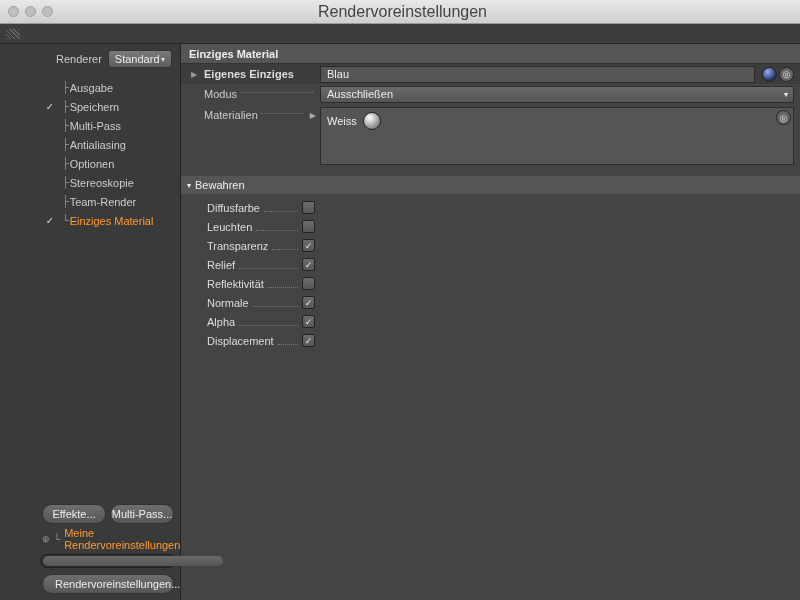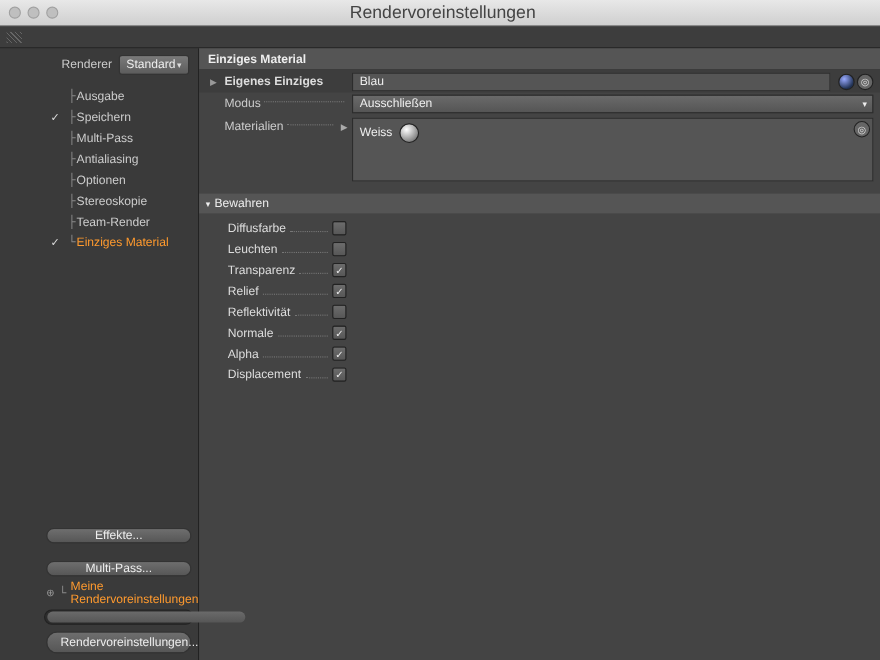--- a/index.html
+++ b/index.html
@@ -21,21 +21,21 @@
 .renderer-row { display:flex; align-items:center; gap:6px; padding:6px 8px 8px 20px; }
 .renderer-row label { color:#ccc; }
 .dropdown { flex:1; height:18px; background:linear-gradient(#7a7a7a,#5c5c5c); border:1px solid #333; border-radius:3px; display:flex; align-items:center; padding:0 6px; color:#eee; position:relative;}
 .dropdown .chev { position:absolute; right:6px; font-size:8px; color:#ddd;}
 .tree { list-style:none; padding:2px 0; }
 .tree li { display:flex; align-items:center; height:19px; padding-left:8px;}
 .tree li .chk { width:12px; margin-right:6px; display:flex; align-items:center; justify-content:center; color:#ddd; font-size:10px;}
 .tree li .branch { color:#888; margin-right:2px; letter-spacing:-1px; font-family:monospace;}
 .tree li .label { color:#ccc; }
 .tree li.active .label { color:#ff9a2e; }
-.sidebar-buttons { display:flex; gap:16px; padding:4px 6px; margin-top:auto;flex-direction:column;}
+.sidebar-buttons { display:flex; gap:4px; padding:4px 6px; margin-top:auto;}
 .btn { flex:1; height:20px; background:linear-gradient(#6e6e6e,#565656); border:1px solid #333; border-radius:10px; display:flex; align-items:center; justify-content:center; color:#eee;}
 .preset-row { display:flex; align-items:center; height:22px; padding:4px 6px; color:#ff9a2e; gap:4px;}
 .preset-row .exp { color:#999; font-size:9px; display:inline-flex; width:12px; justify-content:center;}
 .preset-row .branch { color:#888; font-family:monospace;}
 .hscroll { height:14px; margin:4px 4px; background:#2d2d2d; border-radius:7px; position:relative; border:1px solid #222;}
 .hscroll .thumb { position:absolute; left:2px; top:1px; height:10px; width:180px; background:linear-gradient(#6a6a6a,#565656); border-radius:6px;}
 .bottom-btn { margin:2px 6px 6px 6px; }
 .bottom-btn .btn { width:100%; text-align:left; padding-left:12px; justify-content:flex-start;}
 
 

